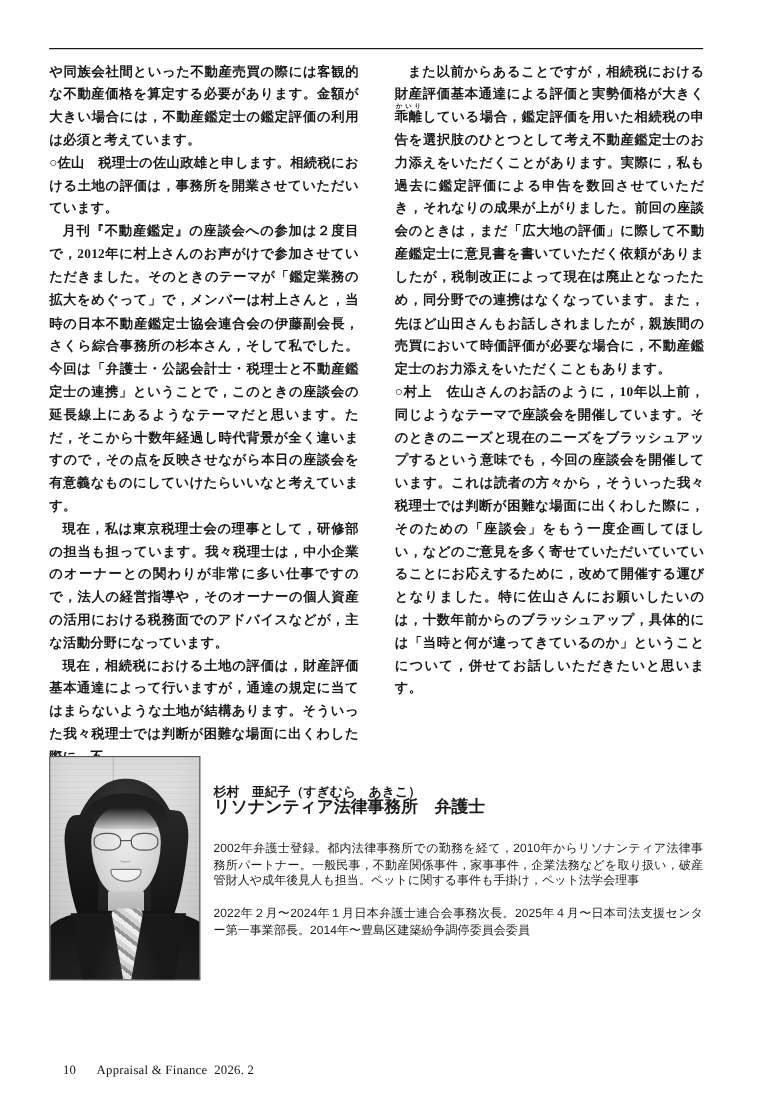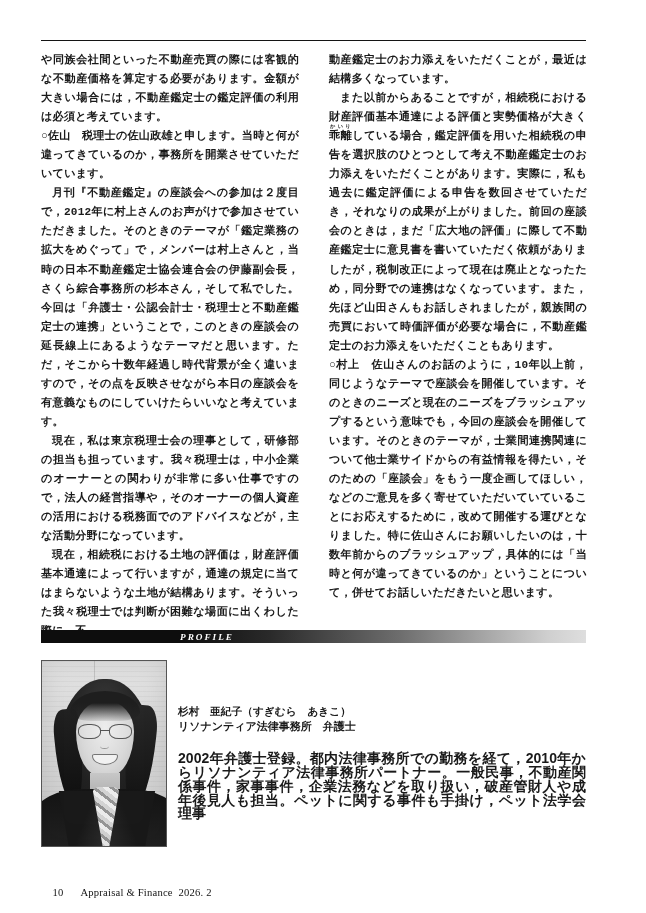--- a/index.html
+++ b/index.html
@@ -46,21 +46,21 @@
     width: 258px;
   }
 
   .col p {
     margin: 0;
     font-size: 11.1px;
     line-height: 19.05px;
     letter-spacing: 0.02em;
     text-align: justify;
     text-justify: inter-character;
-    font-family: Liberation Mono, monospace;
+    font-family: Liberation Serif, serif;
     font-weight: 600;
     -webkit-font-smoothing: none;
   }
   .col p.indent { text-indent: 1em; }
   .col p.noindent { text-indent: 0; }
 
   ruby { ruby-position: over; }
   rt {
     font-size: 5.2px;
     line-height: 1;
@@ -90,23 +90,22 @@
     color: #ffffff;
     font-family: "Liberation Serif", "DejaVu Serif", serif;
     font-style: italic;
     font-weight: bold;
     font-size: 9.2px;
     letter-spacing: 0.22em;
   }
 
   .profile-body {
     position: relative;
-    margin-top: 17px;
     display: flex;
-    align-items: flex-end;
+    align-items: center;
   }
 
   .photo-wrap {
     width: 124px;
     flex: 0 0 124px;
     margin-right: 13px;
   }
   .photo {
     width: 124px;
     height: 185px;
@@ -214,30 +213,30 @@
   }
   .prof-name {
     font-family: "Liberation Sans", "DejaVu Sans", sans-serif;
     font-weight: bold;
     font-size: 10.6px;
     line-height: 14.6px;
     letter-spacing: 0.01em;
     margin: 0;
   }
   .prof-line {
-    font-family: Liberation Sans, sans-serif;
+    font-family: Liberation Mono, monospace;
     font-weight: bold;
-    font-size: 11px;
+    font-size: 14px;
     line-height: 14.6px;
     margin: 0;
   }
   .prof-para {
     font-family: "Liberation Sans", "DejaVu Sans", sans-serif;
-    font-weight: bold;
-    font-size: 14px;
+    font-weight: normal;
+    font-size: 10px;
     line-height: 13.7px;
     margin: 0;
     text-align: justify;
     text-justify: inter-character;
     letter-spacing: 0.005em;
   }
   .prof-gap-lg { height: 19px; }
   .prof-gap-sm { height: 13px; }
 
   
@@ -257,39 +256,35 @@
 <body>
 
 <div class="page">
 
   <div class="top-rule"></div>
 
   <div class="columns">
 
     <div class="col">
       <p class="noindent">や同族会社間といった不動産売買の際には客観的な不動産価格を算定する必要があります。金額が大きい場合には，不動産鑑定士の鑑定評価の利用は必須と考えています。</p>
-      <p class="noindent">○佐山　税理士の佐山政雄と申します。当時と何が違ってきているのか，事務所を開業させていただいています。</p>
+      <p class="noindent">○佐山　税理士の佐山政雄と申します。相続税における土地の評価は，事務所を開業させていただいています。</p>
       <p class="indent">月刊『不動産鑑定』の座談会への参加は２度目で，2012年に村上さんのお声がけで参加させていただきました。そのときのテーマが「鑑定業務の拡大をめぐって」で，メンバーは村上さんと，当時の日本不動産鑑定士協会連合会の伊藤副会長，さくら綜合事務所の杉本さん，そして私でした。今回は「弁護士・公認会計士・税理士と不動産鑑定士の連携」ということで，このときの座談会の延長線上にあるようなテーマだと思います。ただ，そこから十数年経過し時代背景が全く違いますので，その点を反映させながら本日の座談会を有意義なものにしていけたらいいなと考えています。</p>
       <p class="indent">現在，私は東京税理士会の理事として，研修部の担当も担っています。我々税理士は，中小企業のオーナーとの関わりが非常に多い仕事ですので，法人の経営指導や，そのオーナーの個人資産の活用における税務面でのアドバイスなどが，主な活動分野になっています。</p>
       <p class="indent">現在，相続税における土地の評価は，財産評価基本通達によって行いますが，通達の規定に当てはまらないような土地が結構あります。そういった我々税理士では判断が困難な場面に出くわした際に，不</p>
     </div>
 
     <div class="col">
-      <p class="noindent">動産鑑定士のお力添えをいただくことが，最近は結構多くなっています。</p>
       <p class="indent" id="ruby-paragraph">また以前からあることですが，相続税における財産評価基本通達による評価と実勢価格が大きく<ruby>乖離<rt>かいり</rt></ruby>している場合，鑑定評価を用いた相続税の申告を選択肢のひとつとして考え不動産鑑定士のお力添えをいただくことがあります。実際に，私も過去に鑑定評価による申告を数回させていただき，それなりの成果が上がりました。前回の座談会のときは，まだ「広大地の評価」に際して不動産鑑定士に意見書を書いていただく依頼がありましたが，税制改正によって現在は廃止となったため，同分野での連携はなくなっています。また，先ほど山田さんもお話しされましたが，親族間の売買において時価評価が必要な場合に，不動産鑑定士のお力添えをいただくこともあります。</p>
-      <p class="noindent">○村上　佐山さんのお話のように，10年以上前，同じようなテーマで座談会を開催しています。そのときのニーズと現在のニーズをブラッシュアップするという意味でも，今回の座談会を開催しています。そのときのテーマが，士業間連携関連について他士業サイドからの有益情報を得たい，そのための「座談会」をもう一度企画してほしい，などのご意見を多く寄せていただいていていることにお応えするために，改めて開催する運びとなりました。特に佐山さんにお願いしたいのは，十数年前からのブラッシュアップ，具体的には「当時と何が違ってきているのか」ということについて，併せてお話しいただきたいと思います。</p>
+      <p class="noindent">○村上　佐山さんのお話のように，10年以上前，同じようなテーマで座談会を開催しています。そのときのニーズと現在のニーズをブラッシュアップするという意味でも，今回の座談会を開催しています。これは読者の方々から，そういった我々税理士では判断が困難な場面に出くわした際に，そのための「座談会」をもう一度企画してほしい，などのご意見を多く寄せていただいていていることにお応えするために，改めて開催する運びとなりました。特に佐山さんにお願いしたいのは，十数年前からのブラッシュアップ，具体的には「当時と何が違ってきているのか」ということについて，併せてお話しいただきたいと思います。</p>
     </div>
 
   </div>
 
   <div class="profile">
 
-    <div class="profile-bar">
-      <span class="label">PROFILE</span>
-    </div>
 
     <div class="profile-body">
 
       <div class="photo-wrap">
         <div class="photo">
           <div class="bg"></div>
           <div class="wallseam"></div>
           <div class="hair"></div>
           <div class="hair-l"></div>
           <div class="hair-r"></div>
@@ -310,20 +305,21 @@
           <div class="vignette"></div>
         </div>
       </div>
 
       <div class="profile-text">
         <p class="prof-name">杉村　亜紀子（すぎむら　あきこ）</p>
         <p class="prof-line">リソナンティア法律事務所　弁護士</p>
         <div class="prof-gap-lg"></div>
         <p class="prof-para">2002年弁護士登録。都内法律事務所での勤務を経て，2010年からリソナンティア法律事務所パートナー。一般民事，不動産関係事件，家事事件，企業法務などを取り扱い，破産管財人や成年後見人も担当。ペットに関する事件も手掛け，ペット法学会理事</p>
         <div class="prof-gap-sm"></div>
+        <p class="prof-para">2022年２月〜2024年１月日本弁護士連合会事務次長。2025年４月〜日本司法支援センター第一事業部長。2014年〜豊島区建築紛争調停委員会委員</p>
         <div class="prof-gap-sm"></div>
       </div>
 
     </div>
   </div>
 
   <div class="footer">
     <span class="pagenum">10</span><span>Appraisal &amp; Finance</span><span>&nbsp;&nbsp;</span><span>2026. 2</span>
   </div>
 

